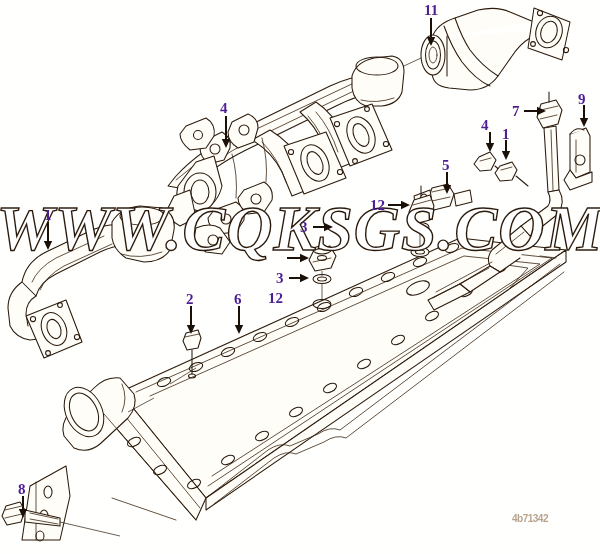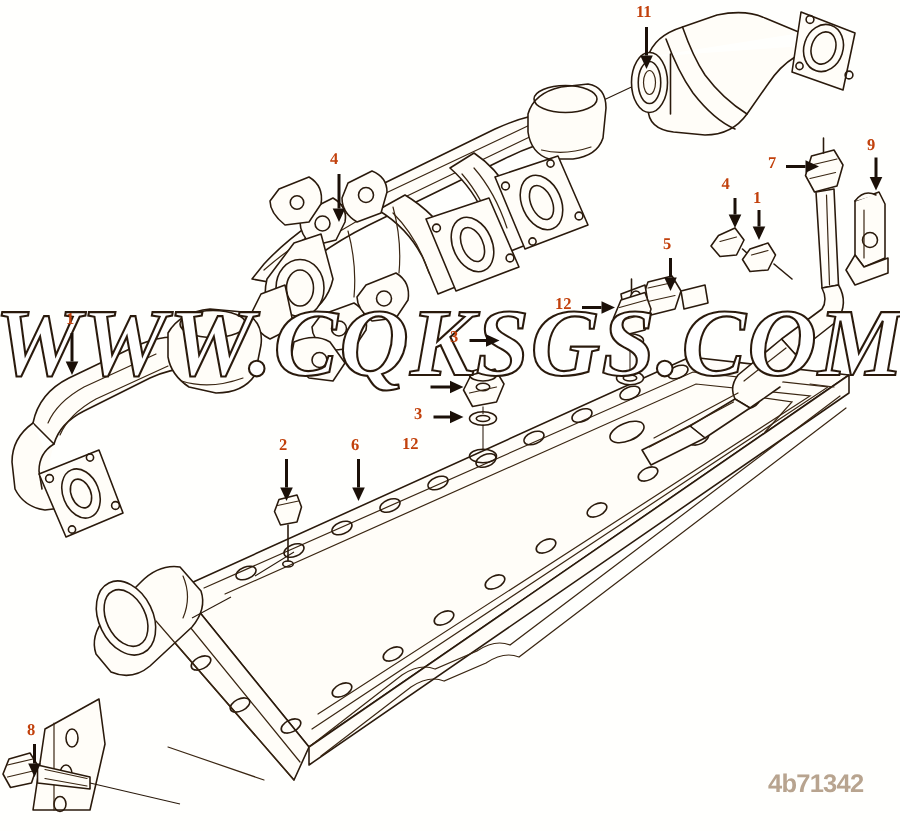--- a/index.html
+++ b/index.html
@@ -1,19 +1,19 @@
 <!DOCTYPE html>
 <html><head>
 <meta charset="utf-8">
 <style>
   html,body{margin:0;padding:0;background:#ffffff;}
   body{width:600px;height:554px;overflow:hidden;font-family:"Liberation Sans",sans-serif;}
   #stage{position:relative;width:600px;height:554px;background:#fffffd;}
   #art{position:absolute;left:0;top:0;width:600px;height:554px;}
-  .lbl{position:absolute;font-family:"Liberation Serif",serif;font-weight:bold;font-size:11px;color:#c2410c;line-height:1;}
+  .lbl{position:absolute;font-family:"Liberation Serif",serif;font-weight:bold;font-size:15px;color:#4c1d95;line-height:1;}
   .wm{position:absolute;left:0;top:0;width:600px;height:554px;pointer-events:none;}
   .tel{position:absolute;font-family:"Liberation Serif",serif;font-style:italic;font-weight:bold;font-size:30px;color:#fdfaf5;-webkit-text-stroke:1px #5a3d27;letter-spacing:1px;white-space:nowrap;}
 </style>
 </head>
 <body>
 
 <div id="stage">
 
   <svg id="art" viewBox="0 0 600 554">
     <defs>
@@ -363,15 +363,15 @@
       <div class="lbl" style="left: 370px; top: 198px;">12</div>
       <div class="lbl" style="left: 300px; top: 220px;">3</div>
       <div class="lbl" style="left: 268px; top: 251px; margin-top: 40px;">12</div>
       <div class="lbl" style="left: 276px; top: 271px;">3</div>
       <div class="lbl" style="left: 44px; top: 208px;">1</div>
       <div class="lbl" style="left: 186px; top: 292px;">2</div>
       <div class="lbl" style="left: 234px; top: 292px;">6</div>
       <div class="lbl" style="left: 18px; top: 482px;">8</div>
     </div>
 
-  <div style="position:absolute;left:512px;top:513px;font-family:'Liberation Sans',sans-serif;font-size:17px;font-weight:bold;color:#b8a48f;letter-spacing:-0.5px;">4b71342</div>
+  <div style="position:absolute;left:512px;top:513px;font-family:'Liberation Sans',sans-serif;font-size:10px;font-weight:bold;color:#b8a48f;letter-spacing:-0.5px;">4b71342</div>
 
 </div>
 
 </body></html>

